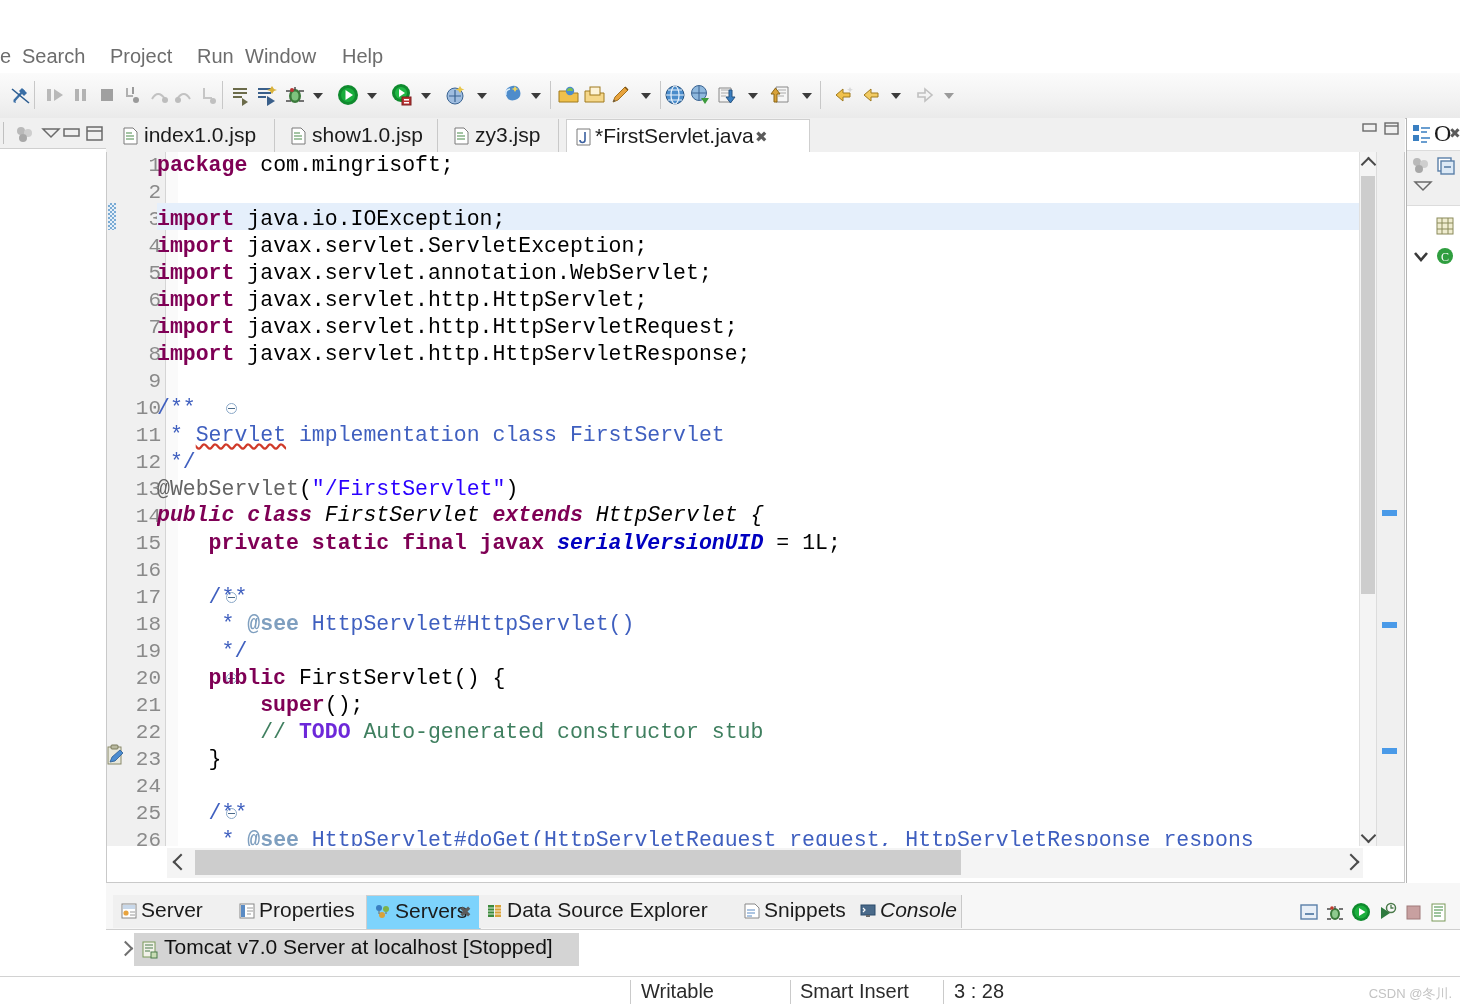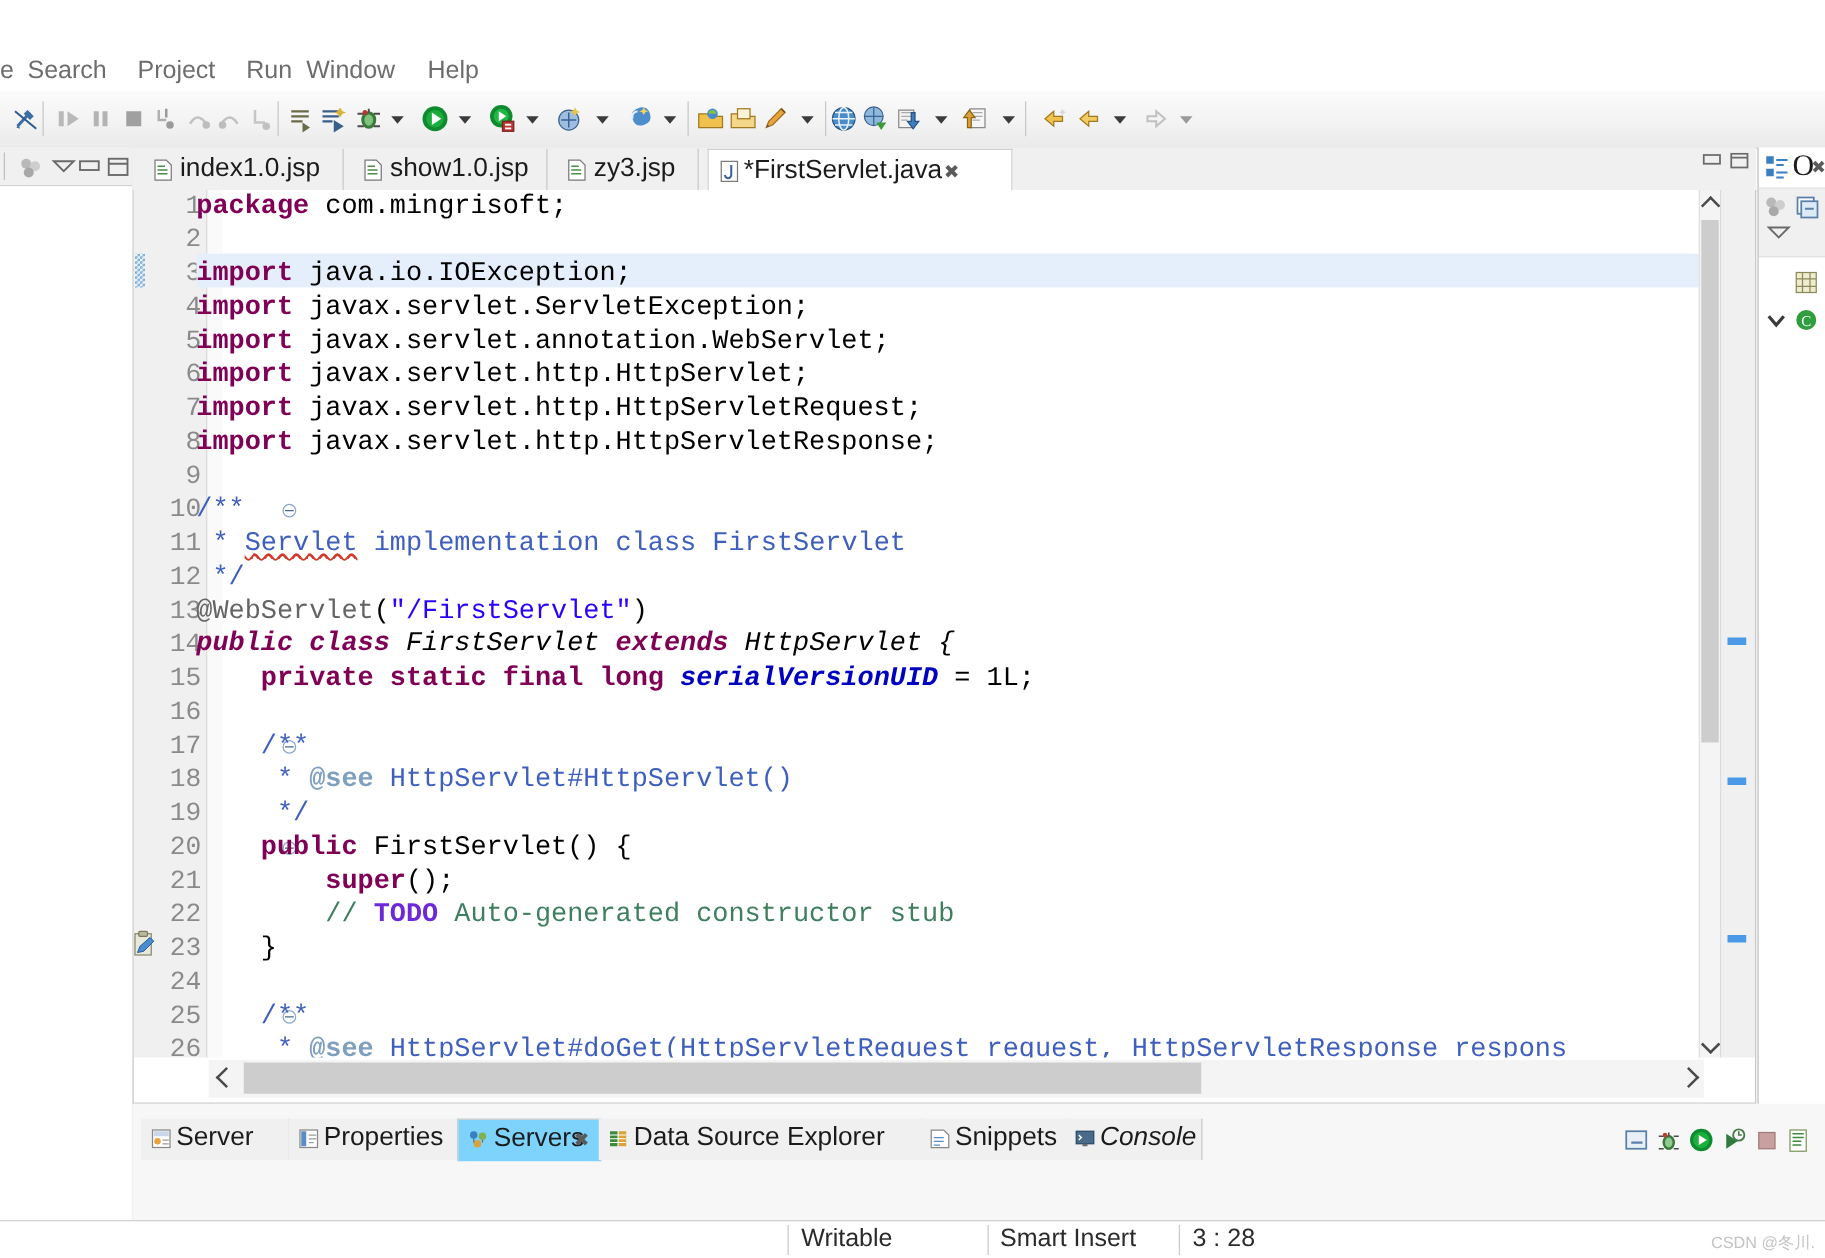--- a/index.html
+++ b/index.html
@@ -514,21 +514,21 @@
             <div class="cl" style="top: 108px;"><span class="kw">import</span><span> javax.servlet.annotation.WebServlet;</span></div>
             <div class="cl" style="top: 135px;"><span class="kw">import</span><span> javax.servlet.http.HttpServlet;</span></div>
             <div class="cl" style="top: 162px;"><span class="kw">import</span><span> javax.servlet.http.HttpServletRequest;</span></div>
             <div class="cl" style="top: 189px;"><span class="kw">import</span><span> javax.servlet.http.HttpServletResponse;</span></div>
             <div class="cl" style="top: 216px;"></div>
             <div class="cl" style="top: 243px;"><span class="jdoc">/**</span></div>
             <div class="cl" style="top: 270px;"><span class="jdoc"> * </span><span class="jdoc spell">Servlet</span><span class="jdoc"> implementation class FirstServlet</span></div>
             <div class="cl" style="top: 297px;"><span class="jdoc"> */</span></div>
             <div class="cl" style="top: 324px;"><span class="ann">@WebServlet</span><span>(</span><span class="str">"/FirstServlet"</span><span>)</span></div>
             <div class="cl" style="top: 350px; font-style: italic;"><span class="kw">public class</span><span> FirstServlet </span><span class="kw">extends</span><span> HttpServlet {</span></div>
-            <div class="cl" style="top: 378px;"><span>    </span><span class="kw">private static final long</span><span> </span><span class="fld">serialVersionUID</span><span> = 1L;</span></div>
+            <div class="cl" style="top: 378px;"><span>    </span><span class="kw">private static final javax</span><span> </span><span class="fld">serialVersionUID</span><span> = 1L;</span></div>
             <div class="cl" style="top: 405px;"></div>
             <div class="cl" style="top: 432px;"><span>    </span><span class="jdoc">/**</span></div>
             <div class="cl" style="top: 459px;"><span class="jdoc">     * </span><span class="jtag">@see</span><span class="jdoc"> HttpServlet#HttpServlet()</span></div>
             <div class="cl" style="top: 486px;"><span class="jdoc">     */</span></div>
             <div class="cl" style="top: 513px;"><span>    </span><span class="kw">public</span><span> FirstServlet() {</span></div>
             <div class="cl" style="top: 540px;"><span>        </span><span class="kw">super</span><span>();</span></div>
             <div class="cl" style="top: 567px;"><span class="cmt">        // </span><span class="todo">TODO</span><span class="cmt"> Auto-generated constructor stub</span></div>
             <div class="cl" style="top: 594px;"><span>    }</span></div>
             <div class="cl" style="top: 621px;"></div>
             <div class="cl" style="top: 648px;"><span>    </span><span class="jdoc">/**</span></div>
@@ -726,20 +726,34 @@
         </div>
         <div class="bt-ico" style="left:130px;">
           <svg width="23" height="23" viewBox="0 0 23 23">
               <rect x="4" y="3" width="13" height="17" fill="#fff" stroke="#7a9a5a"></rect>
               <path d="M6 6 h9M6 9 h9M6 12 h7M6 15 h7" stroke="#3c8a3c" stroke-width="1.2"></path>
             </svg>
         </div>
       </div>
     </div>
 
+    <div class="bt-list">
+      <div class="srv-row" style="width:730px;">
+        <span class="srv-arrow"></span>
+        <span class="srv-hl" style="width:445px;"></span>
+        <span style="position:absolute;left:28px;top:7px;">
+          <svg width="20" height="20" viewBox="0 0 20 20">
+              <rect x="3" y="2" width="12" height="15" fill="#f2f2ea" stroke="#7a9a5a"></rect>
+              <path d="M5 5 h8M5 8 h8M5 11 h5" stroke="#4a7a4a" stroke-width="1.1"></path>
+              <rect x="11" y="12" width="6" height="6" fill="#c8dcb4" stroke="#4a7a4a"></rect>
+            </svg>
+        </span>
+        <span class="srv-lbl">Tomcat v7.0 Server at localhost  [Stopped]</span>
+      </div>
+    </div>
   </div>
 
   <div class="statusbar">
     <div class="sb-sep" style="left:630px;"></div>
     <div class="sb-txt" style="left:641px;">Writable</div>
     <div class="sb-sep" style="left:790px;"></div>
     <div class="sb-txt" style="left:800px;">Smart Insert</div>
     <div class="sb-sep" style="left:943px;"></div>
     <div class="sb-txt" style="left:954px;">3 : 28</div>
     <div class="watermark">CSDN @冬川.</div>

